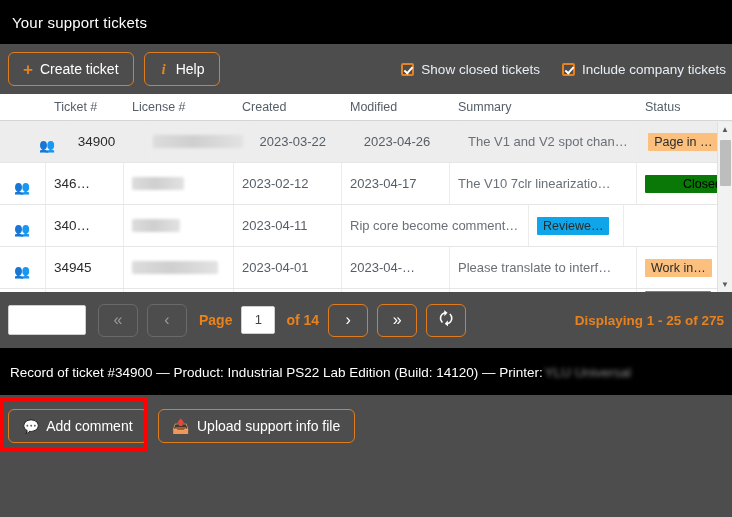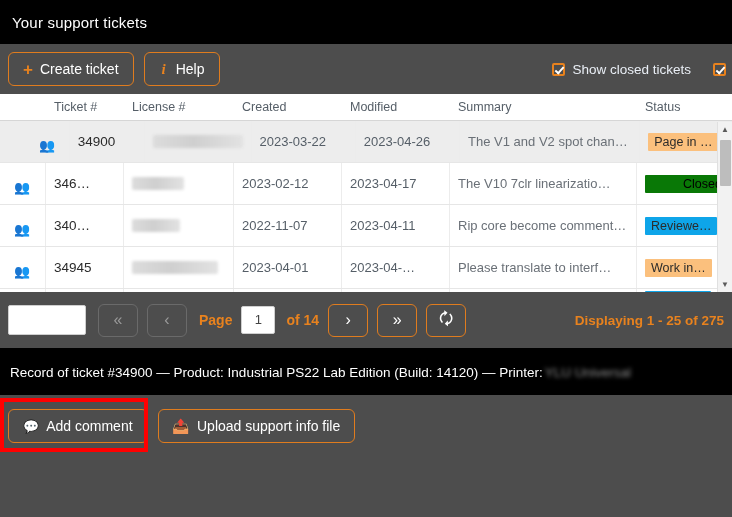--- a/index.html
+++ b/index.html
@@ -148,20 +148,21 @@
       <span>Help</span>
     </div>
 
     <div class="checks">
       <div class="chk">
         <span class="chkbox"></span>
         <span class="chk-label">Show closed tickets</span>
       </div>
       <div class="chk">
         <span class="chkbox"></span>
+        <span class="chk-label">Include company tickets</span>
       </div>
     </div>
   </div>
 
   <div class="grid">
     <div class="grid-head">
       <div class="cell c-icon"></div>
       <div class="cell c-ticket">Ticket #</div>
       <div class="cell c-lic">License #</div>
       <div class="cell c-created">Created</div>
@@ -201,21 +202,20 @@
           </div>
         </div>
         <div class="row">
           <div class="cell c-icon">
             <span class="people"></span>
           </div>
           <div class="cell c-ticket">340…</div>
           <div class="cell c-lic">
             <span class="redact" style="width:48px"></span>
           </div>
-          <div class="cell c-created">2022-11-07</div>
           <div class="cell c-mod">2023-04-11</div>
           <div class="cell c-sum">Rip core become comment…</div>
           <div class="cell c-status">
             <span class="badge rev">Reviewe…</span>
           </div>
         </div>
         <div class="row">
           <div class="cell c-icon">
             <span class="people"></span>
           </div>

